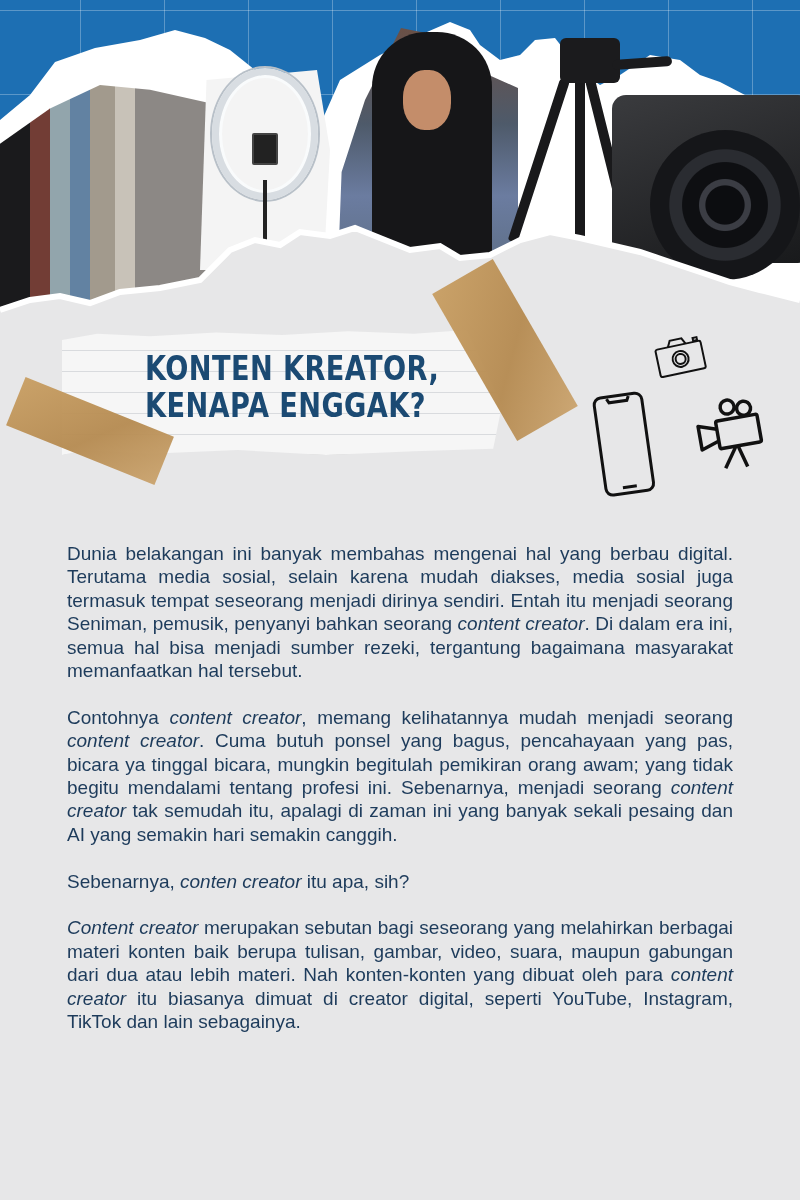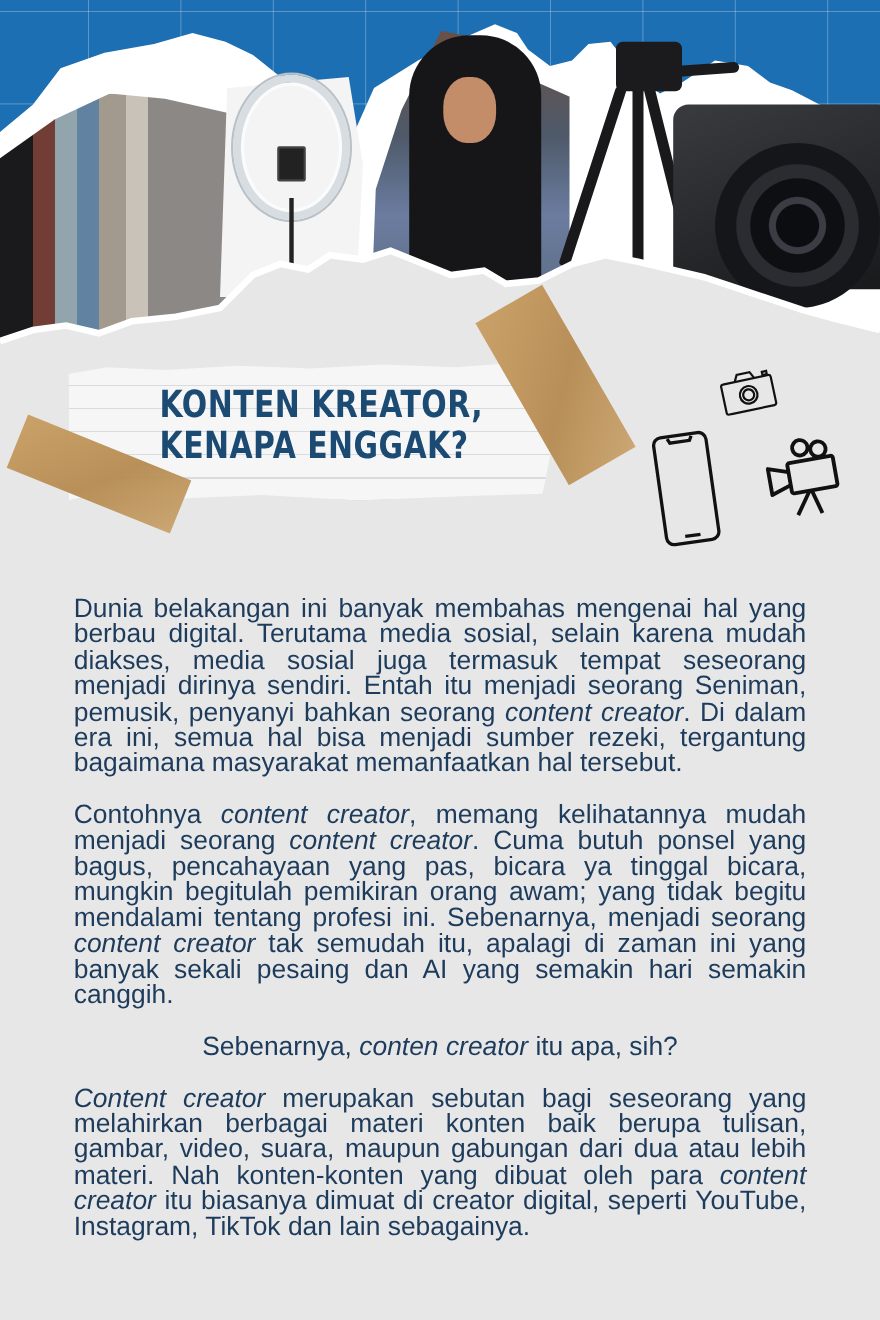--- a/index.html
+++ b/index.html
@@ -93,21 +93,21 @@
     font-size: 34px; line-height: 37px;
     letter-spacing: 0.5px;
     transform: scaleX(0.8); transform-origin: left top;
     white-space: nowrap;
   }
   .title span { display: block; }
   .icon { position: absolute; }
   .body-text {
     position: absolute; left: 67px; top: 542px; width: 666px;
     color: #1d3b5b;
-    font-size: 24px; line-height: 23.4px;
+    font-size: 19px; line-height: 23.4px;
     text-align: justify;
   }
   .body-text p { margin: 0 0 23.4px 0; }
   .body-text em { font-style: italic; }
 </style>
 </head>
 <body>
 
 <div class="header">
   <svg class="torn-white" viewBox="0 0 800 330" preserveAspectRatio="none">
@@ -165,15 +165,15 @@
     <rect x="28" y="24" width="42" height="28" rx="2"></rect>
     <path d="M28,32 L10,26 L10,50 L28,44"></path>
     <line x1="44" y1="52" x2="30" y2="72"></line>
     <line x1="46" y1="52" x2="52" y2="74"></line>
   </g>
 </svg>
 
 <div class="body-text">
   <p><span>Dunia belakangan ini banyak membahas mengenai hal yang berbau digital. Terutama media sosial, selain karena mudah diakses, media sosial juga termasuk tempat seseorang menjadi dirinya sendiri. Entah itu menjadi seorang Seniman, pemusik, penyanyi bahkan seorang </span><em>content creator</em><span>. Di dalam era ini, semua hal bisa menjadi sumber rezeki, tergantung bagaimana masyarakat memanfaatkan hal tersebut.</span></p>
   <p><span>Contohnya </span><em>content creator</em><span>, memang kelihatannya mudah menjadi seorang </span><em>content creator</em><span>. Cuma butuh ponsel yang bagus, pencahayaan yang pas, bicara ya tinggal bicara, mungkin begitulah pemikiran orang awam; yang tidak begitu mendalami tentang profesi ini. Sebenarnya, menjadi seorang </span><em>content creator</em><span> tak semudah itu, apalagi di zaman ini yang banyak sekali pesaing dan AI yang semakin hari semakin canggih.</span></p>
-  <p style="text-align:center"><span>Sebenarnya, </span><em>conten creator</em><span> itu apa, sih?</span></p>
+  <p style="text-align:left"><span>Sebenarnya, </span><em>conten creator</em><span> itu apa, sih?</span></p>
   <p><em>Content creator</em><span> merupakan sebutan bagi seseorang yang melahirkan berbagai materi konten baik berupa tulisan, gambar, video, suara, maupun gabungan dari dua atau lebih materi. Nah konten-konten yang dibuat oleh para </span><em>content creator</em><span> itu biasanya dimuat di creator digital, seperti YouTube, Instagram, TikTok dan lain sebagainya.</span></p>
 </div>
 
 </body></html>

